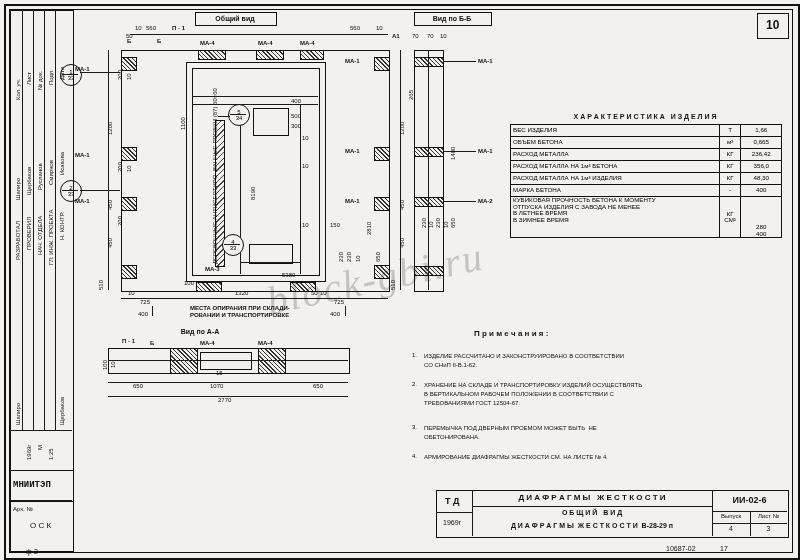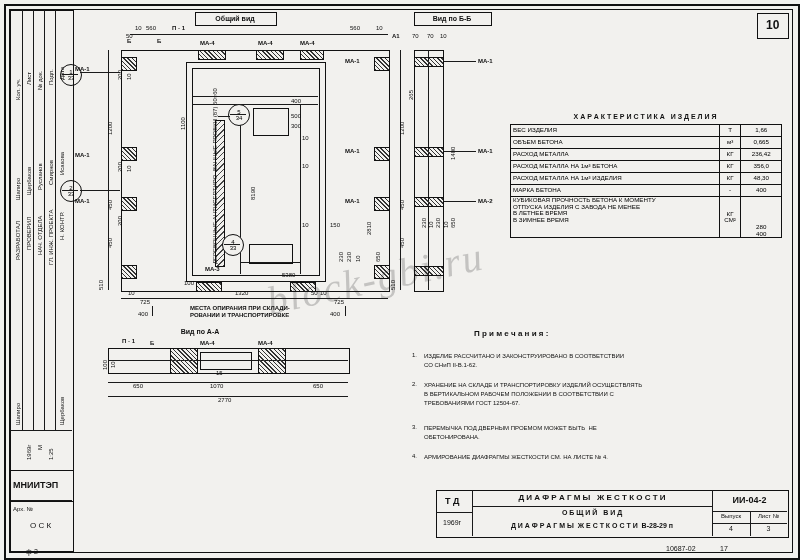--- a/index.html
+++ b/index.html
@@ -74,21 +74,21 @@
   <div class="txt t6 vert" style="left:59px;top:175px;">Исакова</div>
 
   <div class="txt t6 vert" style="left:26px;top:460px;">1969г</div>
   <div class="txt t6 vert" style="left:37px;top:450px;">М</div>
   <div class="txt t6 vert" style="left:48px;top:460px;">1:25</div>
 
   <div class="txt t6 vert" style="left:15px;top:425px;">Шапиро</div>
   <div class="txt t6 vert" style="left:59px;top:425px;">Щербаков</div>
 
   <div class="box" style="left:10px;top:470px;width:62px;height:30px;"></div>
-  <div class="txt t9 b" style="left:13px;top:481px;">МНИИТЭП</div>
+  <div class="txt t9 b" style="left:13px;top:481px;font-family:Liberation Mono, monospace;">МНИИТЭП</div>
   <div class="txt t6" style="left:13px;top:506px;">Арх. №</div>
   <div class="txt t8" style="left:30px;top:522px;">О С К</div>
   <div class="txt t7" style="left:26px;top:548px;">ф-2</div>
 
   <div class="box" style="left:195px;top:12px;width:80px;height:12px;background:#f2f1ee;"></div>
   <div class="txt t7 b ctr" style="left:195px;top:15px;width:80px;">Общий вид</div>
 
   <div class="box" style="left:414px;top:12px;width:76px;height:12px;background:#f2f1ee;"></div>
   <div class="txt t7 b ctr" style="left:414px;top:15px;width:76px;">Вид по Б-Б</div>
 
@@ -344,21 +344,21 @@
   <div class="line" style="left:712px;top:511px;width:75px;height:1px;"></div>
   <div class="line" style="left:712px;top:523px;width:75px;height:1px;"></div>
   <div class="line" style="left:750px;top:511px;width:1px;height:25px;"></div>
   <div class="line" style="left:436px;top:512px;width:36px;height:1px;"></div>
 
   <div class="txt t9 b" style="left:445px;top:497px;">Т Д</div>
   <div class="txt t7" style="left:443px;top:519px;">1969г</div>
   <div class="txt t8 b ctr" style="left:472px;top:494px;width:240px;">Д И А Ф Р А Г М Ы   Ж Е С Т К О С Т И</div>
   <div class="txt t7 b ctr" style="left:472px;top:509px;width:240px;">О Б Щ И Й   В И Д</div>
   <div class="txt t7 b ctr" style="left:472px;top:522px;width:240px;">Д И А Ф Р А Г М Ы  Ж Е С Т К О С Т И  В-28-29 п</div>
-  <div class="txt t9 b ctr" style="left:712px;top:496px;width:75px;">ИИ-04-2</div>
+  <div class="txt t9 b ctr" style="left:712px;top:496px;width:75px;">ИИ-02-6</div>
   <div class="txt t6 ctr" style="left:712px;top:513px;width:38px;">Выпуск</div>
   <div class="txt t6 ctr" style="left:750px;top:513px;width:37px;">Лист №</div>
   <div class="txt t7 ctr" style="left:712px;top:525px;width:38px;">4</div>
   <div class="txt t7 ctr" style="left:750px;top:525px;width:37px;">3</div>
 
   <div class="txt t7" style="left:666px;top:545px;">10687-02</div>
   <div class="txt t7" style="left:720px;top:545px;">17</div>
 
 </div>
 

